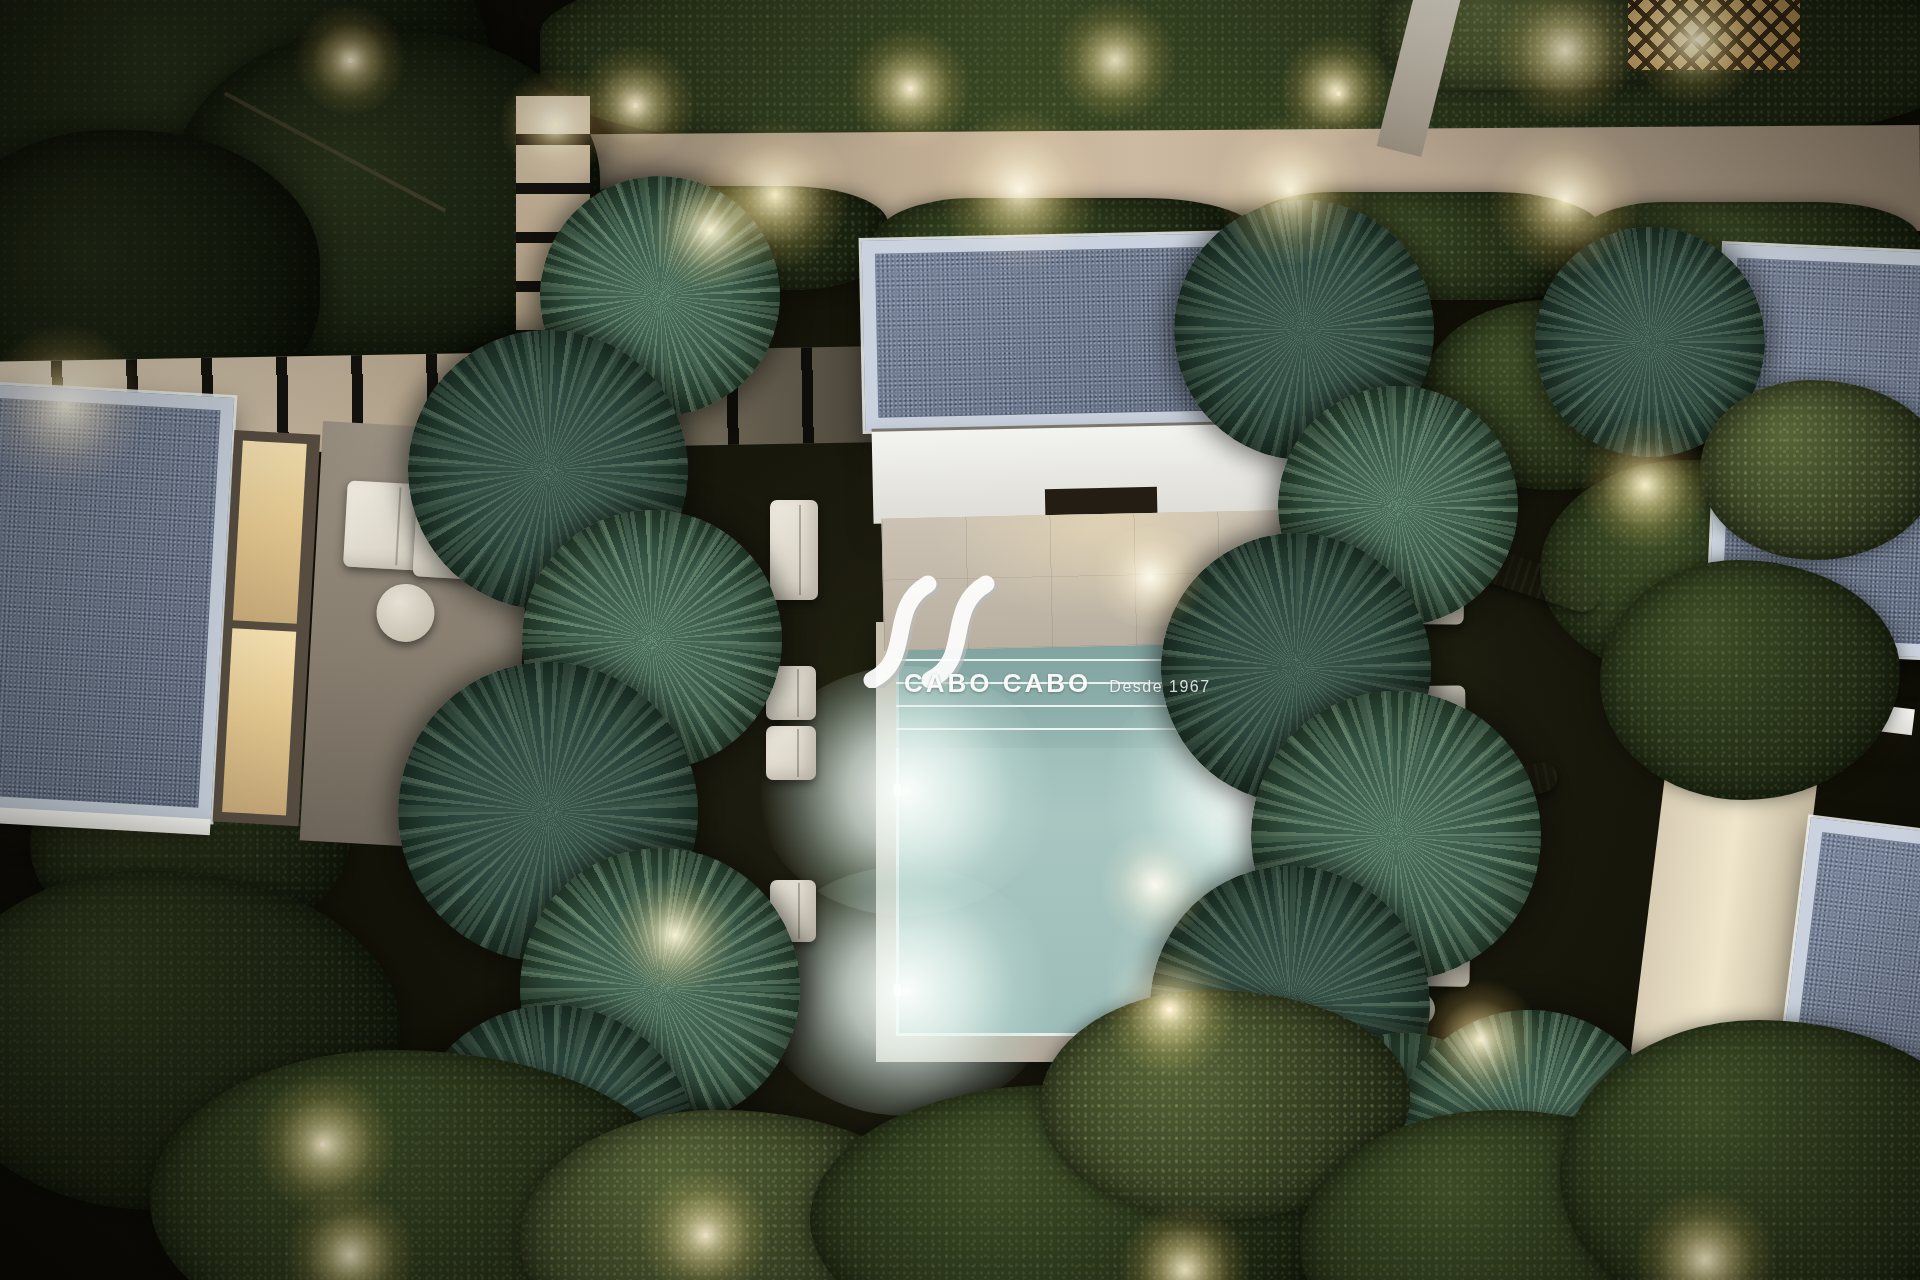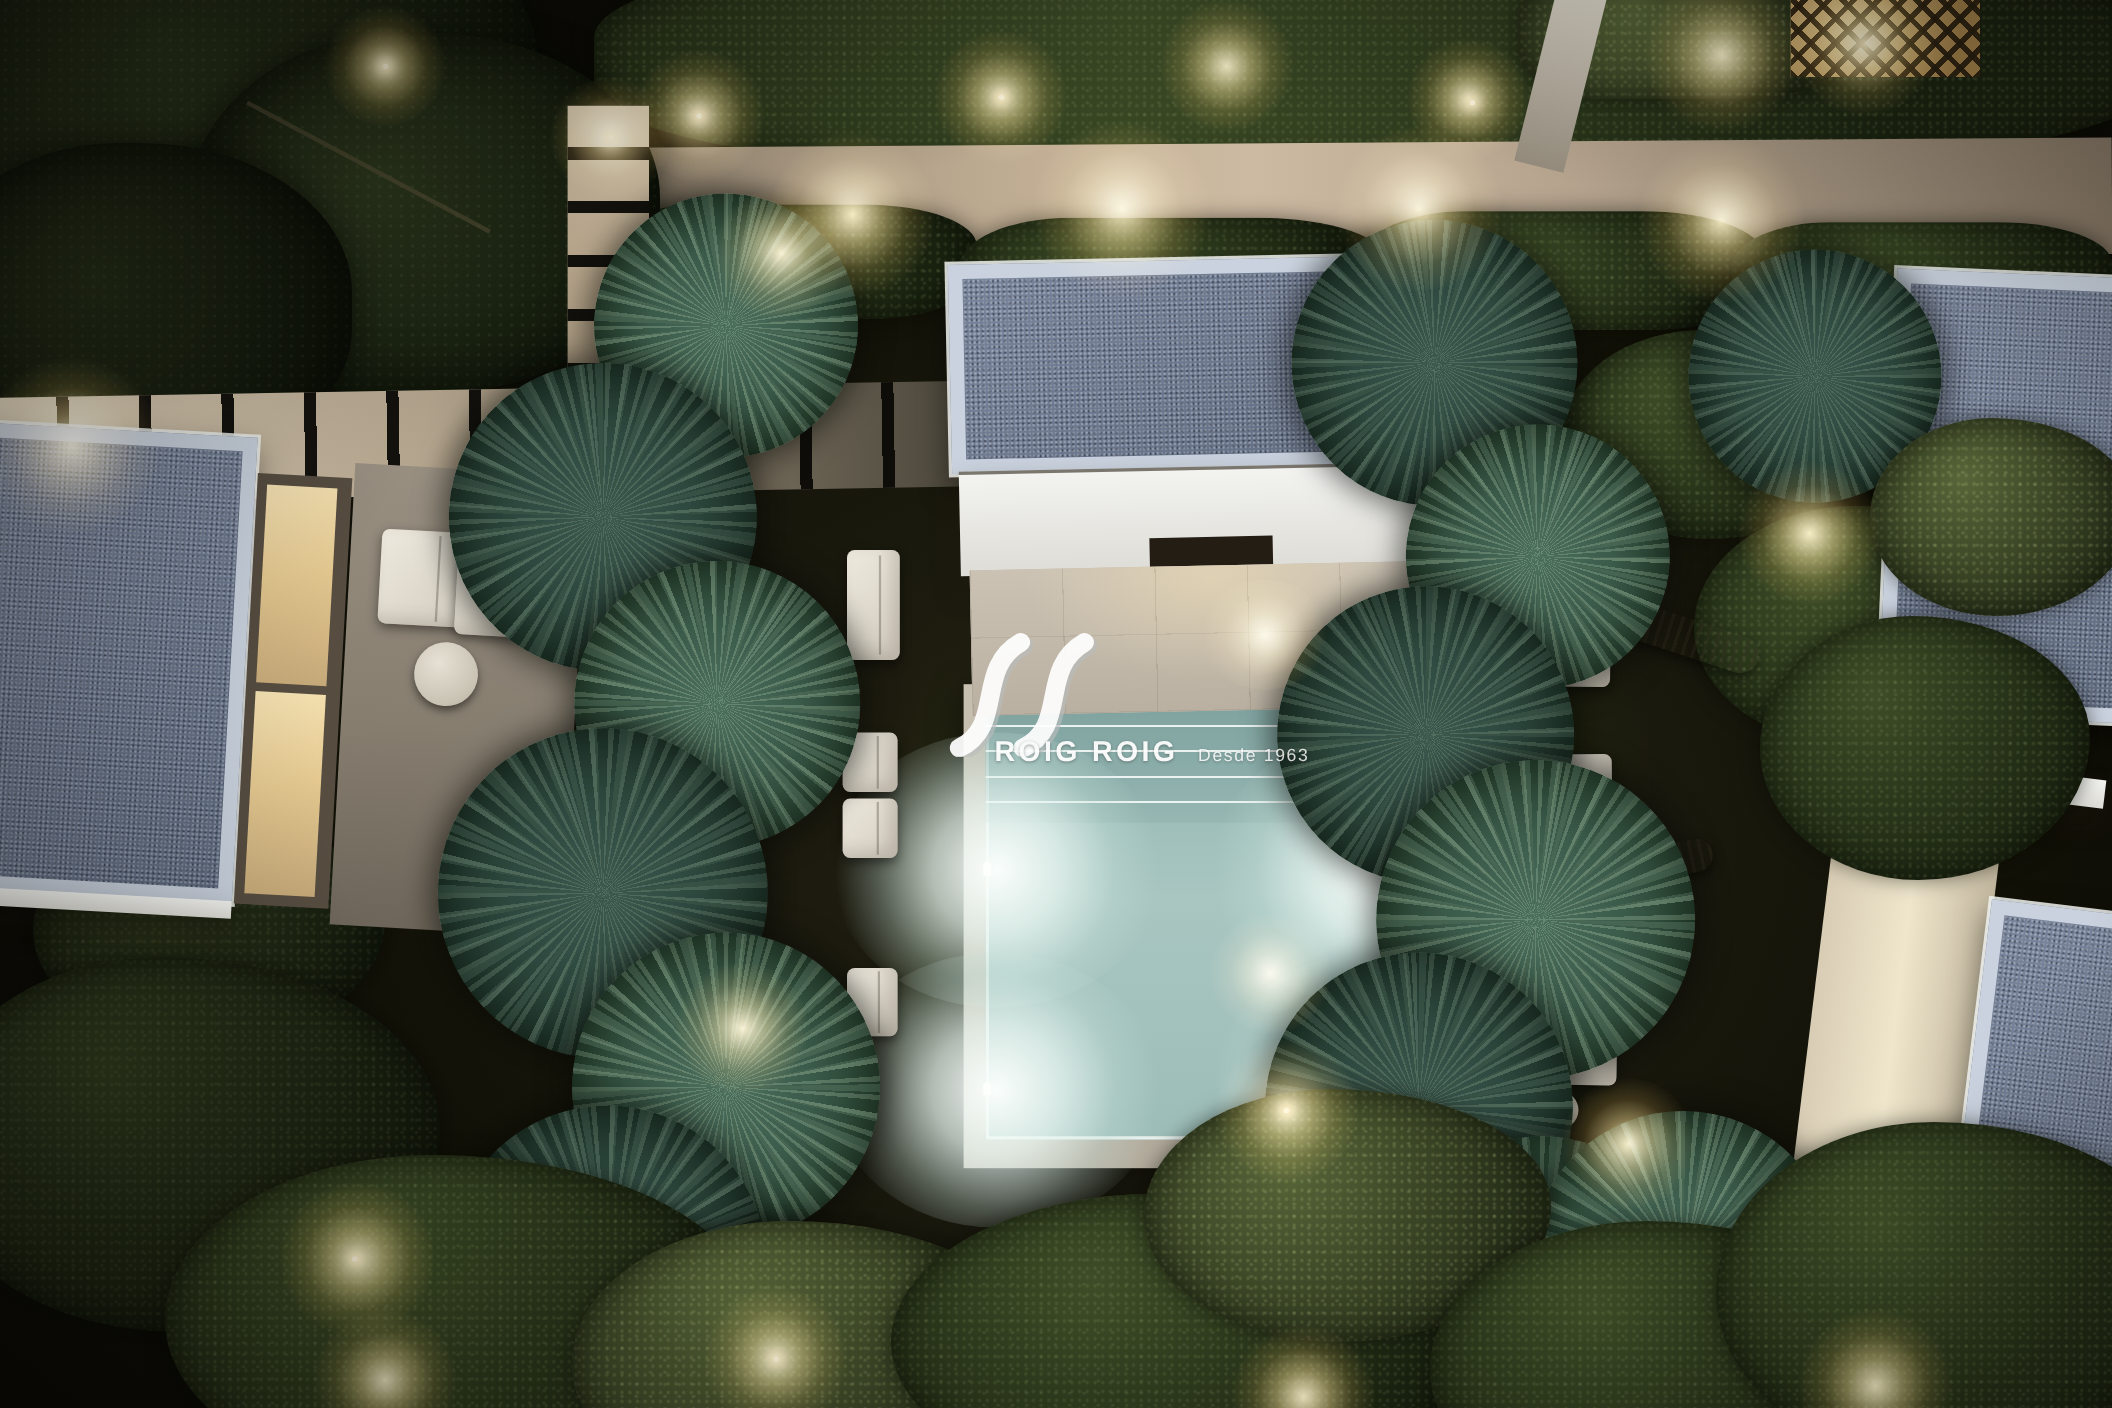--- a/index.html
+++ b/index.html
@@ -253,18 +253,18 @@
       <g stroke="#b9bcbd" stroke-width="17" stroke-linecap="round" opacity=".7" transform="translate(3,3)">
         <path d="M10 124 C 52 104, 24 52, 66 28"></path>
         <path d="M68 124 C 110 104, 82 52, 124 28"></path>
       </g>
       <g stroke="#ffffff" stroke-width="17" stroke-linecap="round">
         <path d="M10 124 C 52 104, 24 52, 66 28"></path>
         <path d="M68 124 C 110 104, 82 52, 124 28"></path>
       </g>
     </svg>
     <div class="wm-text">
-      <span class="wm-brand">ROIG ROIG</span>
-      <span class="wm-tag">Desde 1963</span>
+      <span class="wm-brand">CABO CABO</span>
+      <span class="wm-tag">Desde 1967</span>
     </div>
   </div>
 
 </div>
 
 </body></html>

